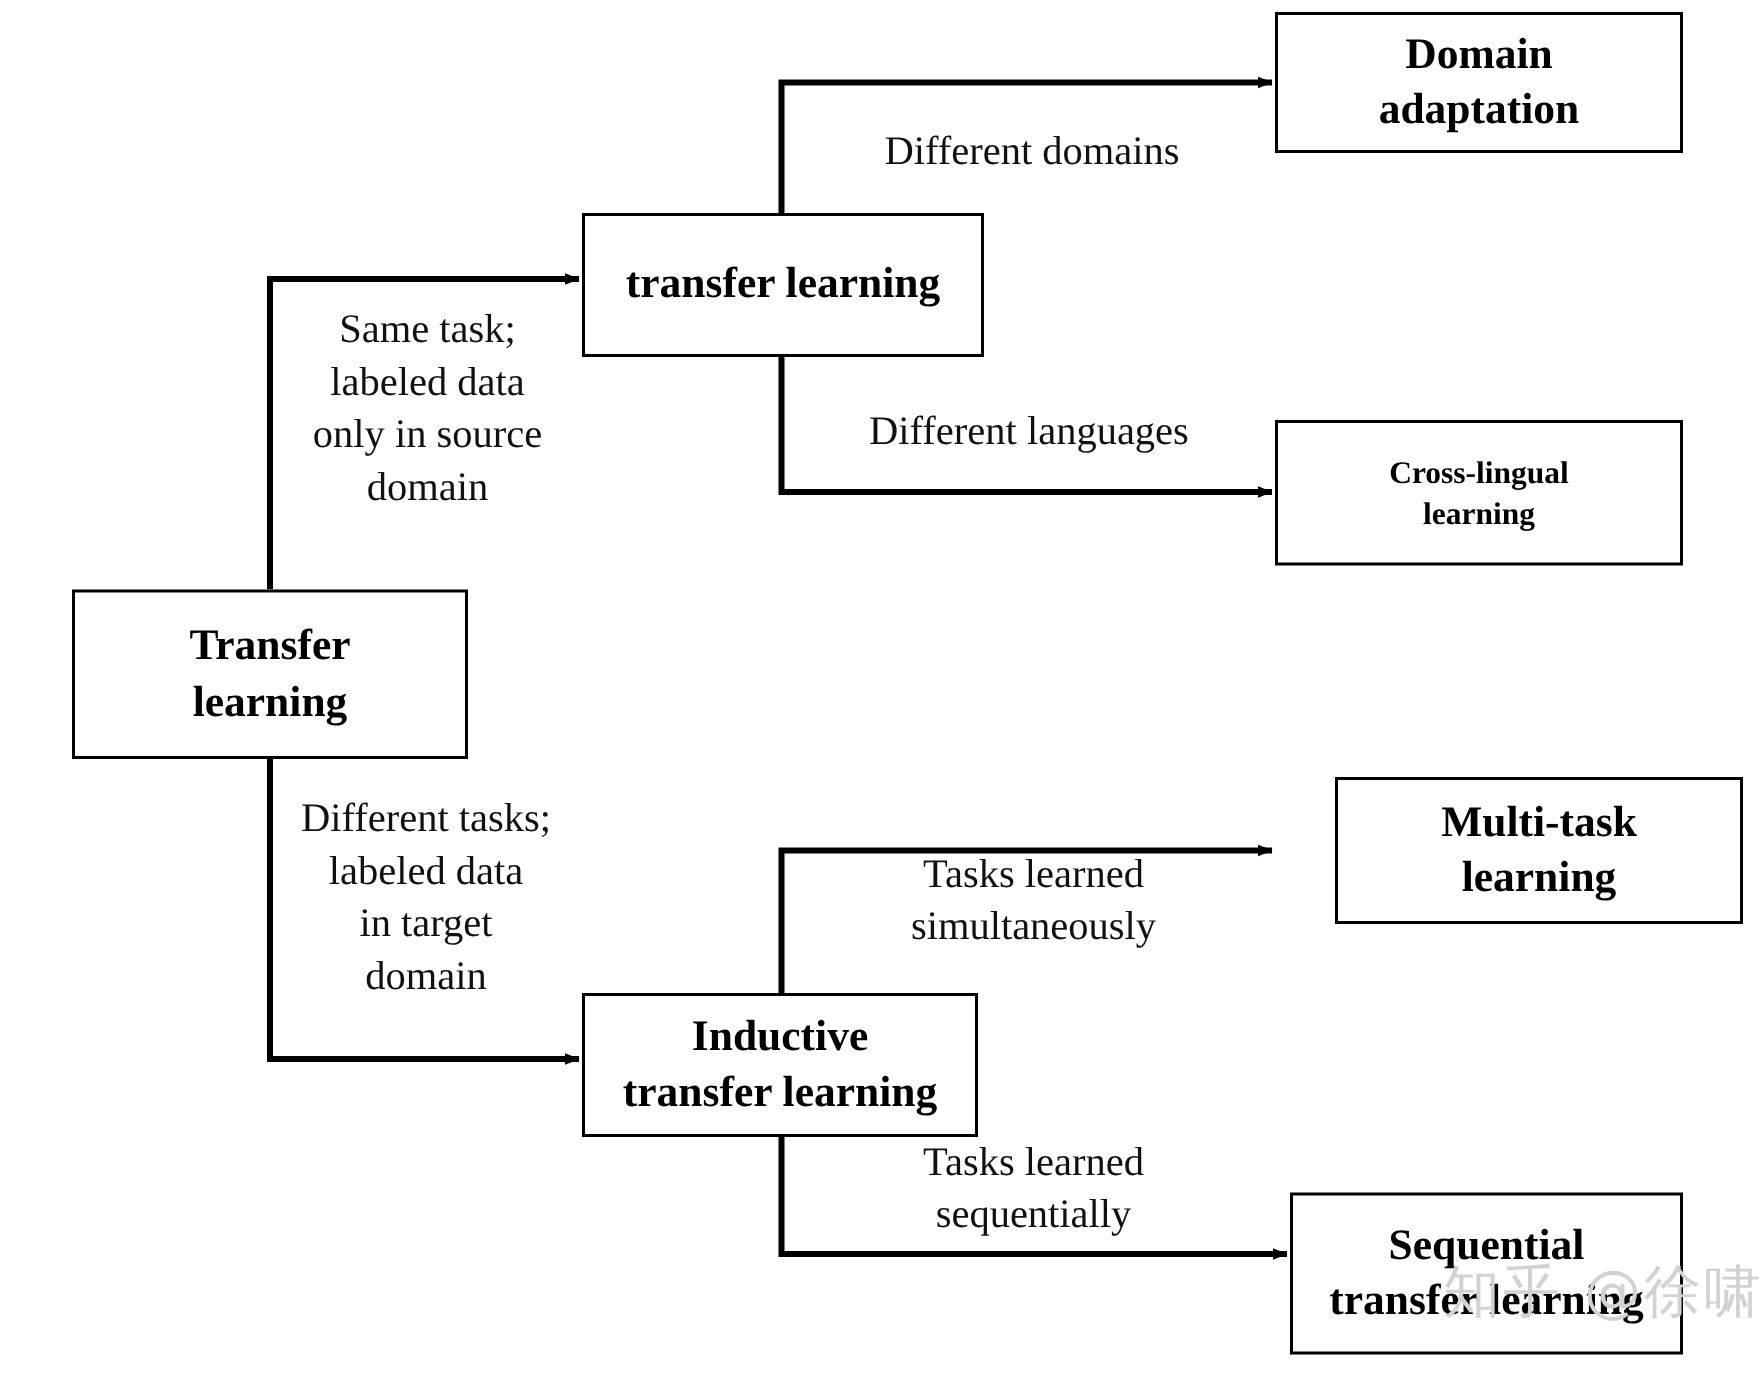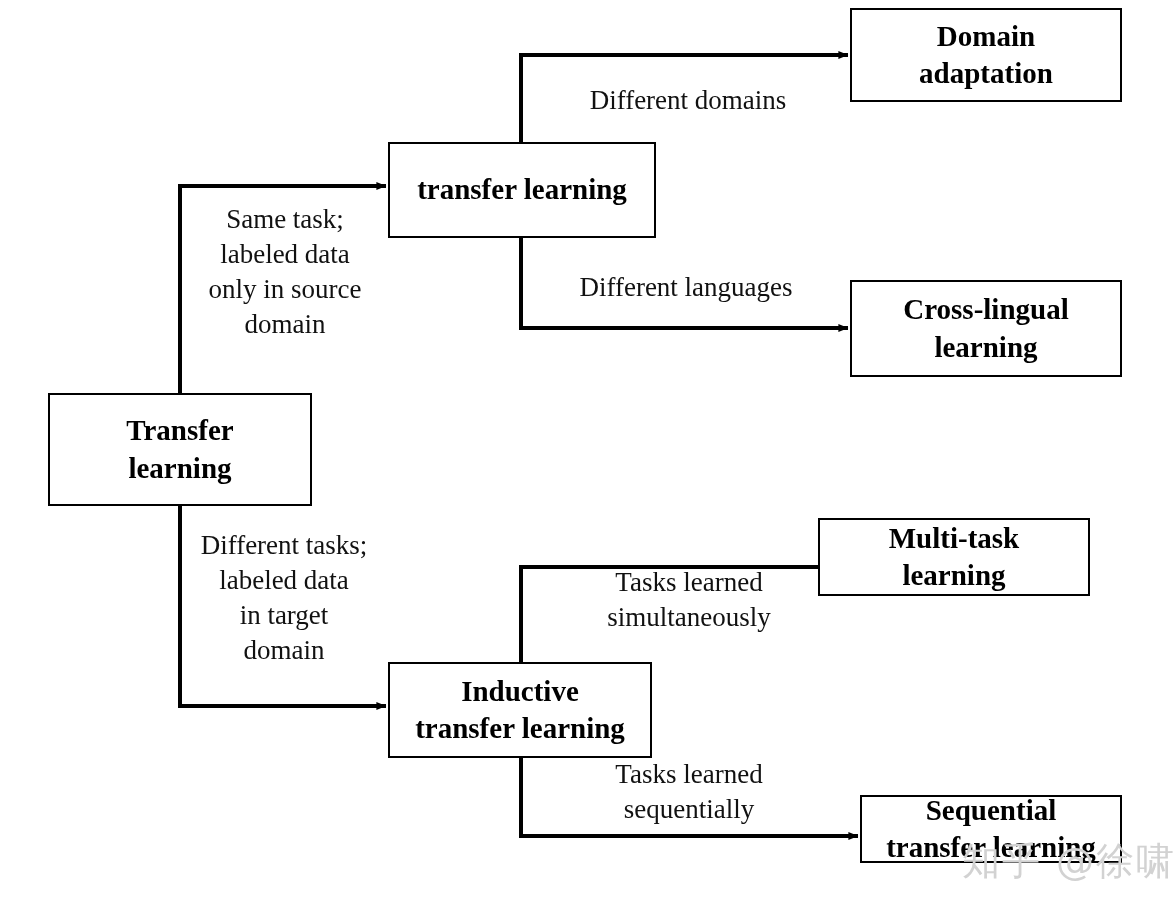--- a/index.html
+++ b/index.html
@@ -55,23 +55,23 @@
     z-index: 4;
     background: transparent;
   }
   .edge-label .line { display: block; }
 
   
   #node-root        { left: 48px;  top: 393px;  width: 264px; height: 113px; font-size: 29px; }
   #node-transductive{ left: 388px; top: 142px;  width: 268px; height: 96px;  font-size: 29px; }
   #node-inductive   { left: 388px; top: 662px;  width: 264px; height: 96px;  font-size: 29px; }
   #node-domain      { left: 850px; top: 8px;    width: 272px; height: 94px;  font-size: 29px; }
-  #node-crosslingual{ left: 850px; top: 280px;  width: 272px; height: 97px;  font-size: 29px; }
-  #node-multitask   { left: 818px; top: 518px;  width: 272px; height: 78px;  font-size: 29px; }
-  #node-sequential  { left: 860px; top: 795px;  width: 262px; height: 68px;  font-size: 29px; }
+  #node-crosslingual{ left: 850px; top: 280px;  width: 272px; height: 97px;  font-size: 21px; }
+  #node-multitask   { left: 890px; top: 518px;  width: 272px; height: 98px;  font-size: 29px; }
+  #node-sequential  { left: 860px; top: 795px;  width: 262px; height: 108px;  font-size: 29px; }
 
   
   #node-transductive .line, #node-inductive .line { margin: 0 -6px; }
   #node-sequential .line.l2 { margin: 0 -22px; }
 
   
   #label-upper-branch { left: 178px; top: 202px; width: 214px; font-size: 27px; }
   #label-lower-branch { left: 170px; top: 528px; width: 228px; font-size: 27px; }
   #label-domains      { left: 563px; top: 83px;  width: 250px; font-size: 27px; }
   #label-languages    { left: 552px; top: 270px; width: 268px; font-size: 27px; }

